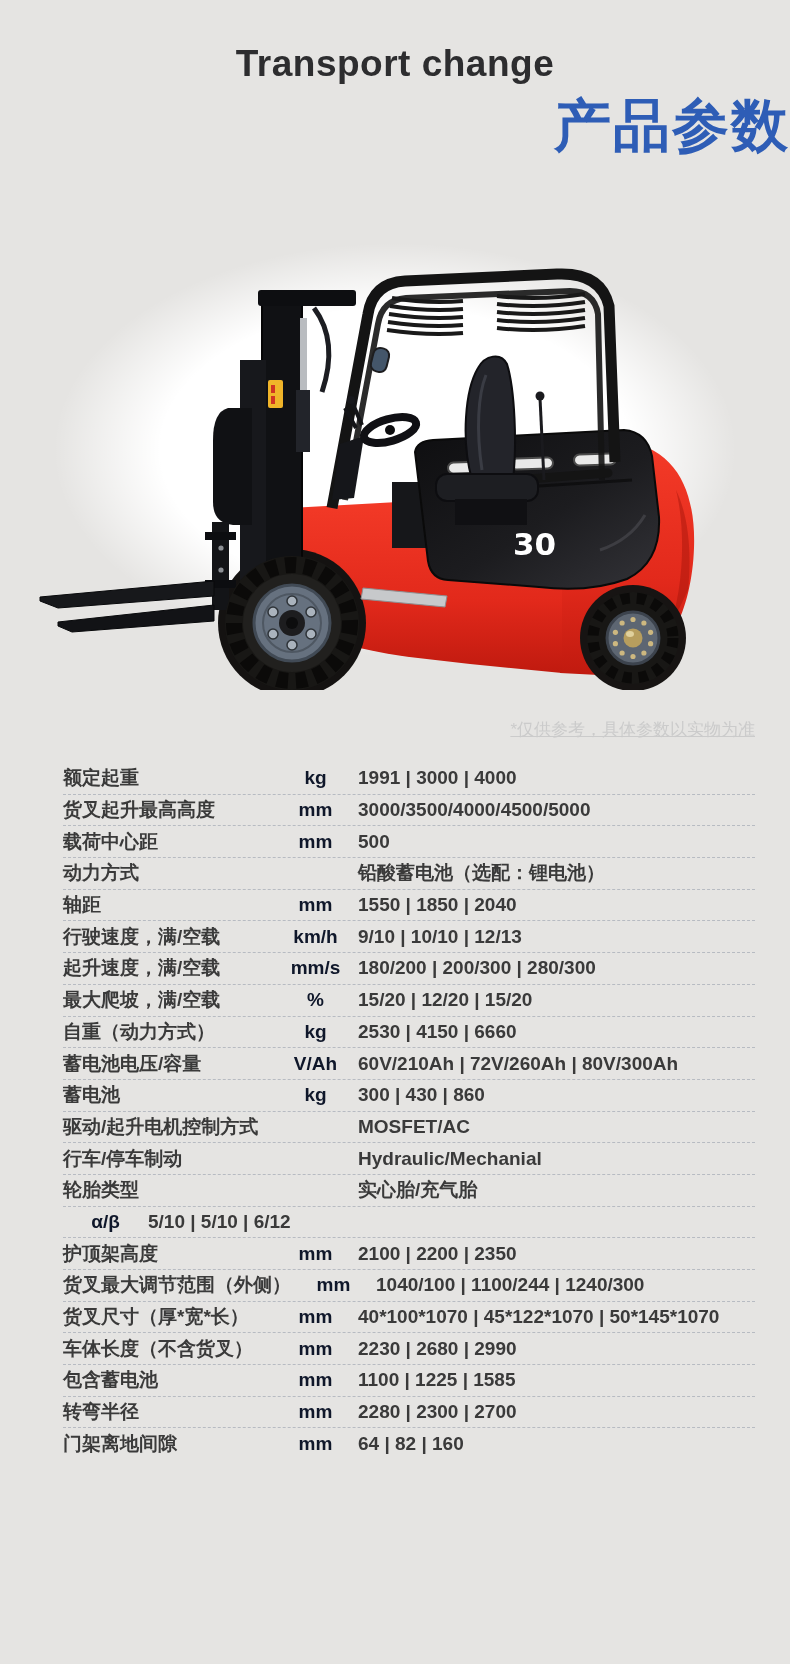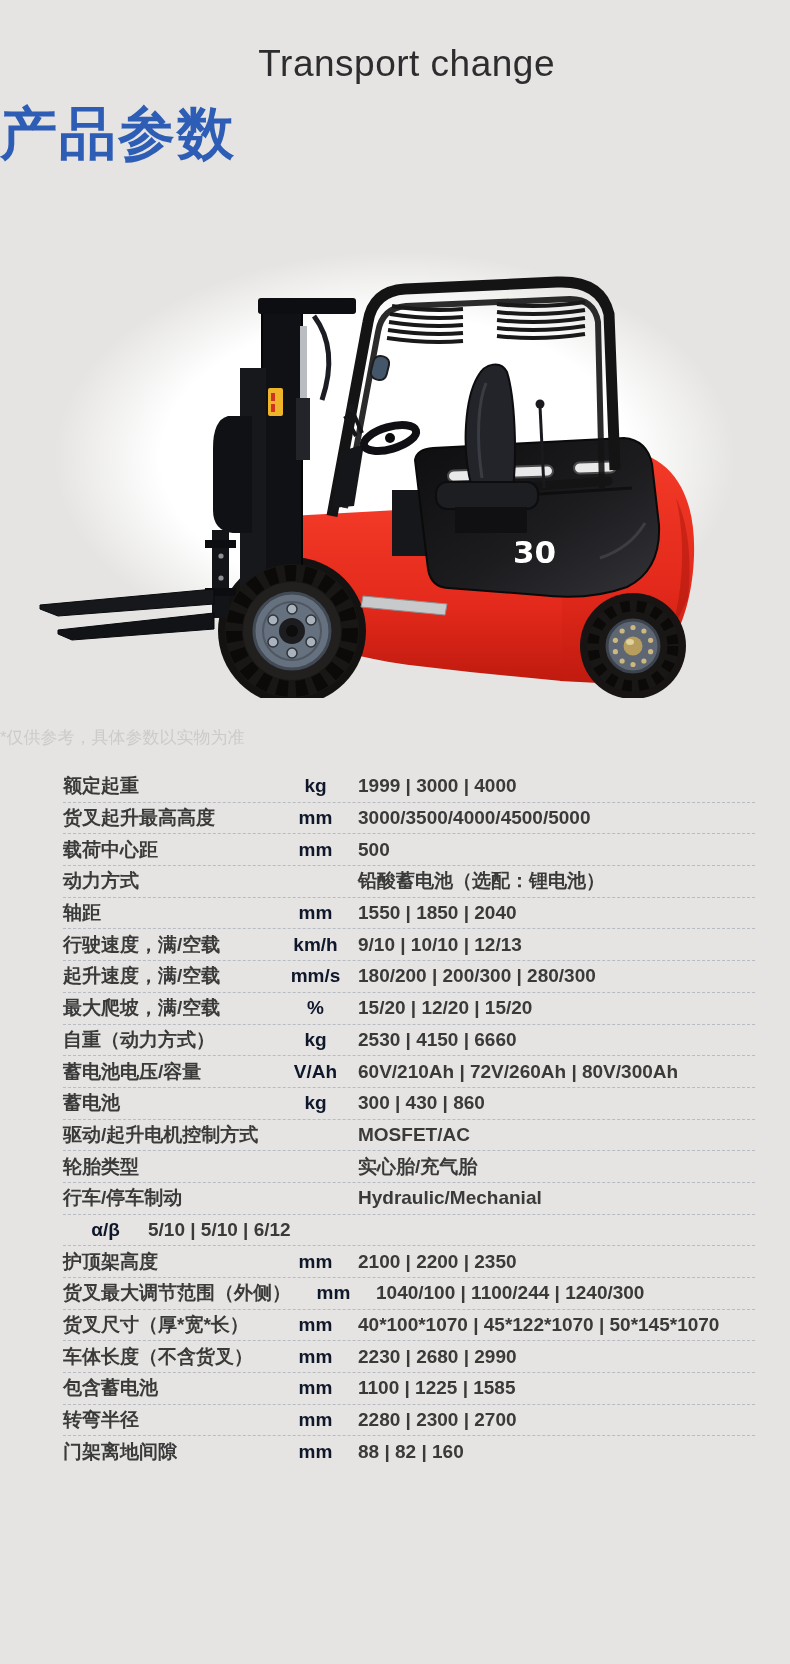--- a/index.html
+++ b/index.html
@@ -11,47 +11,48 @@
   .page{
     width:790px;height:1664px;
     background:#e5e4e2;
     overflow:hidden;
     position:relative;
   }
   
   .brand-title{
     padding-top:44px;
     width:320px;margin:0 auto;
+    text-align:center;
+    font-size:37px;line-height:40px;
+    font-weight:700;color:#2d2d2f;
+    letter-spacing:.5px;
+  }
+  .section-title{
+    margin-top:12px;
     text-align:right;
-    font-size:37px;line-height:40px;
-    font-weight:400;color:#2d2d2f;
-    letter-spacing:.5px;
-  }
-  .section-title{
-    margin-top:20px;
-    text-align:left;
     font-size:57px;line-height:58px;
     font-weight:900;color:#2e5db6;
     letter-spacing:2px;
   }
   
   .photo{
     margin-top:36px;
     height:500px;
     display:flex;align-items:flex-end;
     background:radial-gradient(ellipse 48% 46% at 50% 52%, #ffffff 62%, rgba(255,255,255,0) 90%);
   }
   .photo svg{display:block;}
   
   .disclaimer{
     margin:28px 35px 0 0;
-    text-align:left;
+    text-align:right;
     font-size:17px;
     color:#cbcbcb;
     font-weight:400;
+    text-decoration:underline;
   }
   
   .spec-table{
     margin:22px 35px 0 35px;
   }
   .spec-row{
     display:flex;
     align-items:center;
     height:30.7px;
     border-bottom:1px dashed #b7bbc2;
@@ -227,21 +228,21 @@
       </g>
     </svg>
   </div>
 
   <div class="disclaimer">*仅供参考，具体参数以实物为准</div>
 
   <div class="spec-table">
       <div class="spec-row">
         <span class="spec-label">额定起重</span>
         <span class="spec-unit">kg</span>
-        <span class="spec-value">1999 | 3000 | 4000</span>
+        <span class="spec-value">1991 | 3000 | 4000</span>
       </div>
       <div class="spec-row">
         <span class="spec-label">货叉起升最高高度</span>
         <span class="spec-unit">mm</span>
         <span class="spec-value">3000/3500/4000/4500/5000</span>
       </div>
       <div class="spec-row">
         <span class="spec-label">载荷中心距</span>
         <span class="spec-unit">mm</span>
         <span class="spec-value">500</span>
@@ -285,30 +286,30 @@
         <span class="spec-label">蓄电池</span>
         <span class="spec-unit">kg</span>
         <span class="spec-value">300 | 430 | 860</span>
       </div>
       <div class="spec-row">
         <span class="spec-label">驱动/起升电机控制方式</span>
         <span class="spec-unit"></span>
         <span class="spec-value">MOSFET/AC</span>
       </div>
       <div class="spec-row">
+        <span class="spec-label">行车/停车制动</span>
+        <span class="spec-unit"></span>
+        <span class="spec-value">Hydraulic/Mechanial</span>
+      </div>
+      <div class="spec-row">
         <span class="spec-label">轮胎类型</span>
         <span class="spec-unit"></span>
         <span class="spec-value">实心胎/充气胎</span>
       </div>
       <div class="spec-row">
-        <span class="spec-label">行车/停车制动</span>
-        <span class="spec-unit"></span>
-        <span class="spec-value">Hydraulic/Mechanial</span>
-      </div>
-      <div class="spec-row">
         <span class="spec-unit">α/β</span>
         <span class="spec-value">5/10 | 5/10 | 6/12</span>
       </div>
       <div class="spec-row">
         <span class="spec-label">护顶架高度</span>
         <span class="spec-unit">mm</span>
         <span class="spec-value">2100 | 2200 | 2350</span>
       </div>
       <div class="spec-row">
         <span class="spec-label">货叉最大调节范围（外侧）</span>
@@ -331,17 +332,17 @@
         <span class="spec-value">1100 | 1225 | 1585</span>
       </div>
       <div class="spec-row">
         <span class="spec-label">转弯半径</span>
         <span class="spec-unit">mm</span>
         <span class="spec-value">2280 | 2300 | 2700</span>
       </div>
       <div class="spec-row">
         <span class="spec-label">门架离地间隙</span>
         <span class="spec-unit">mm</span>
-        <span class="spec-value">88 | 82 | 160</span>
+        <span class="spec-value">64 | 82 | 160</span>
       </div>
     </div>
 
 </div>
 
 </body></html>

